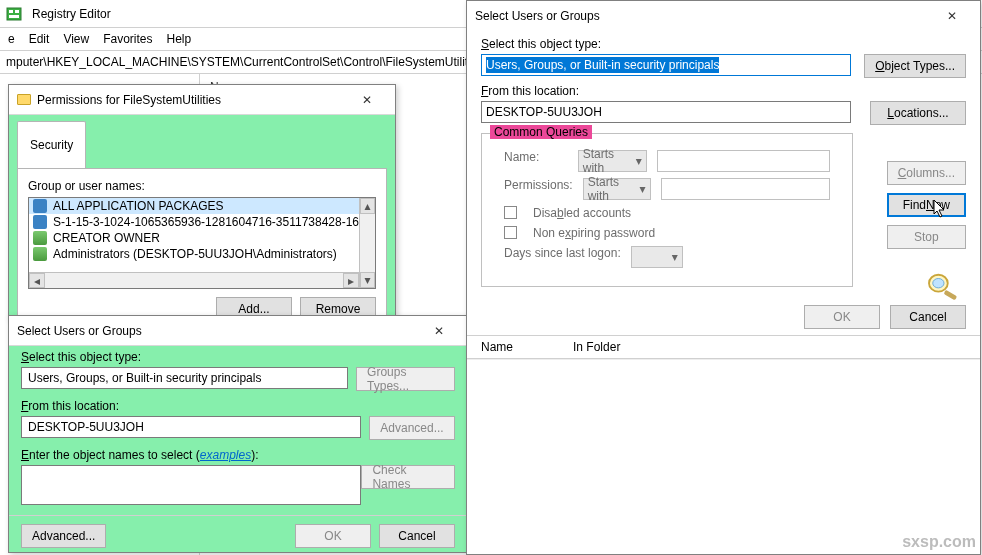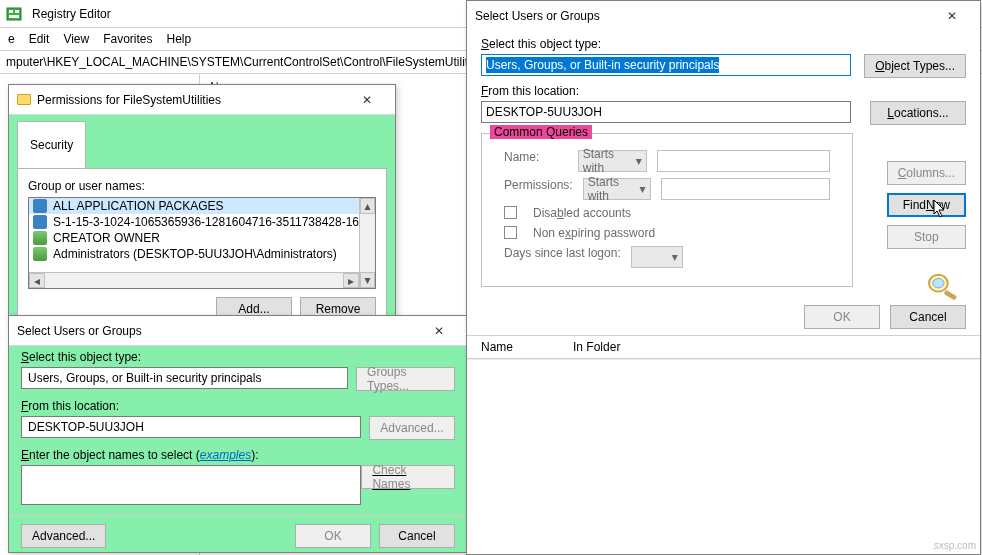--- a/index.html
+++ b/index.html
@@ -84,21 +84,21 @@
 .magnifier { width: 44px; height: 34px; align-self: flex-end; margin-top: 12px; display: flex; align-items: center; justify-content: center; }
 .magnifier svg { width: 38px; height: 30px; }
 .okrow { display: flex; justify-content: flex-end; gap: 10px; padding: 12px 14px 6px; }
 .results-hdr { display: flex; gap: 60px; border-top: 1px solid #d0d0d0; border-bottom: 1px solid #d0d0d0; padding: 4px 14px; background: #fff; }
 .results-body { height: 130px; background: #fff; border-top: 1px solid #eee; }
 .divider { border-top: 1px solid #d0d0d0; margin: 6px 0; }
 
 .cursor { position: absolute; width: 14px; height: 20px; pointer-events: none; }
 .cursor svg { width: 14px; height: 20px; }
 
-.watermark { position: absolute; right: 6px; bottom: 4px; color: #bcbcbc; font-size: 10px; }
+.watermark { position: absolute; right: 6px; bottom: 4px; color: #bcbcbc; font-size: 16px; font-weight: bold; }
 </style>
 </head>
 <body>
 
 <div class="regedit">
   <div class="titlebar">
     <span class="icon">
       <svg viewBox="0 0 16 16">
           <rect x="1" y="2" width="14" height="12" fill="#3cb043" stroke="#2a7a30"></rect>
           <rect x="3" y="4" width="4" height="3" fill="#fff"></rect>
@@ -205,21 +205,21 @@
     <span class="lbl"><span style="text-decoration:underline;">F</span>rom this location:</span>
     <div style="display:flex; gap:8px;">
       <div class="txt ro">
           <span>DESKTOP-5UU3JOH</span>
         </div>
       <div class="btn disabled" style="min-width:86px;">Advanced...</div>
     </div>
   </div>
   <div class="fieldrow">
     <span class="lbl"><span style="text-decoration:underline;">E</span>nter the object names to select (<span class="link">examples</span>):</span>
-    <div style="display:flex; text-decoration:underline;">
+    <div style="display:flex; ">
       <div class="multiline"></div>
       <div class="btn disabled" style="min-width:86px;">Check Names</div>
     </div>
   </div>
   <div class="divider"></div>
   <div style="display:flex; padding: 2px 12px 8px; align-items:center;">
     <div class="btn">Advanced...</div>
     <div style="flex:1"></div>
     <div class="btn disabled" style="margin-right:8px;">OK</div>
     <div class="btn">Cancel</div>

